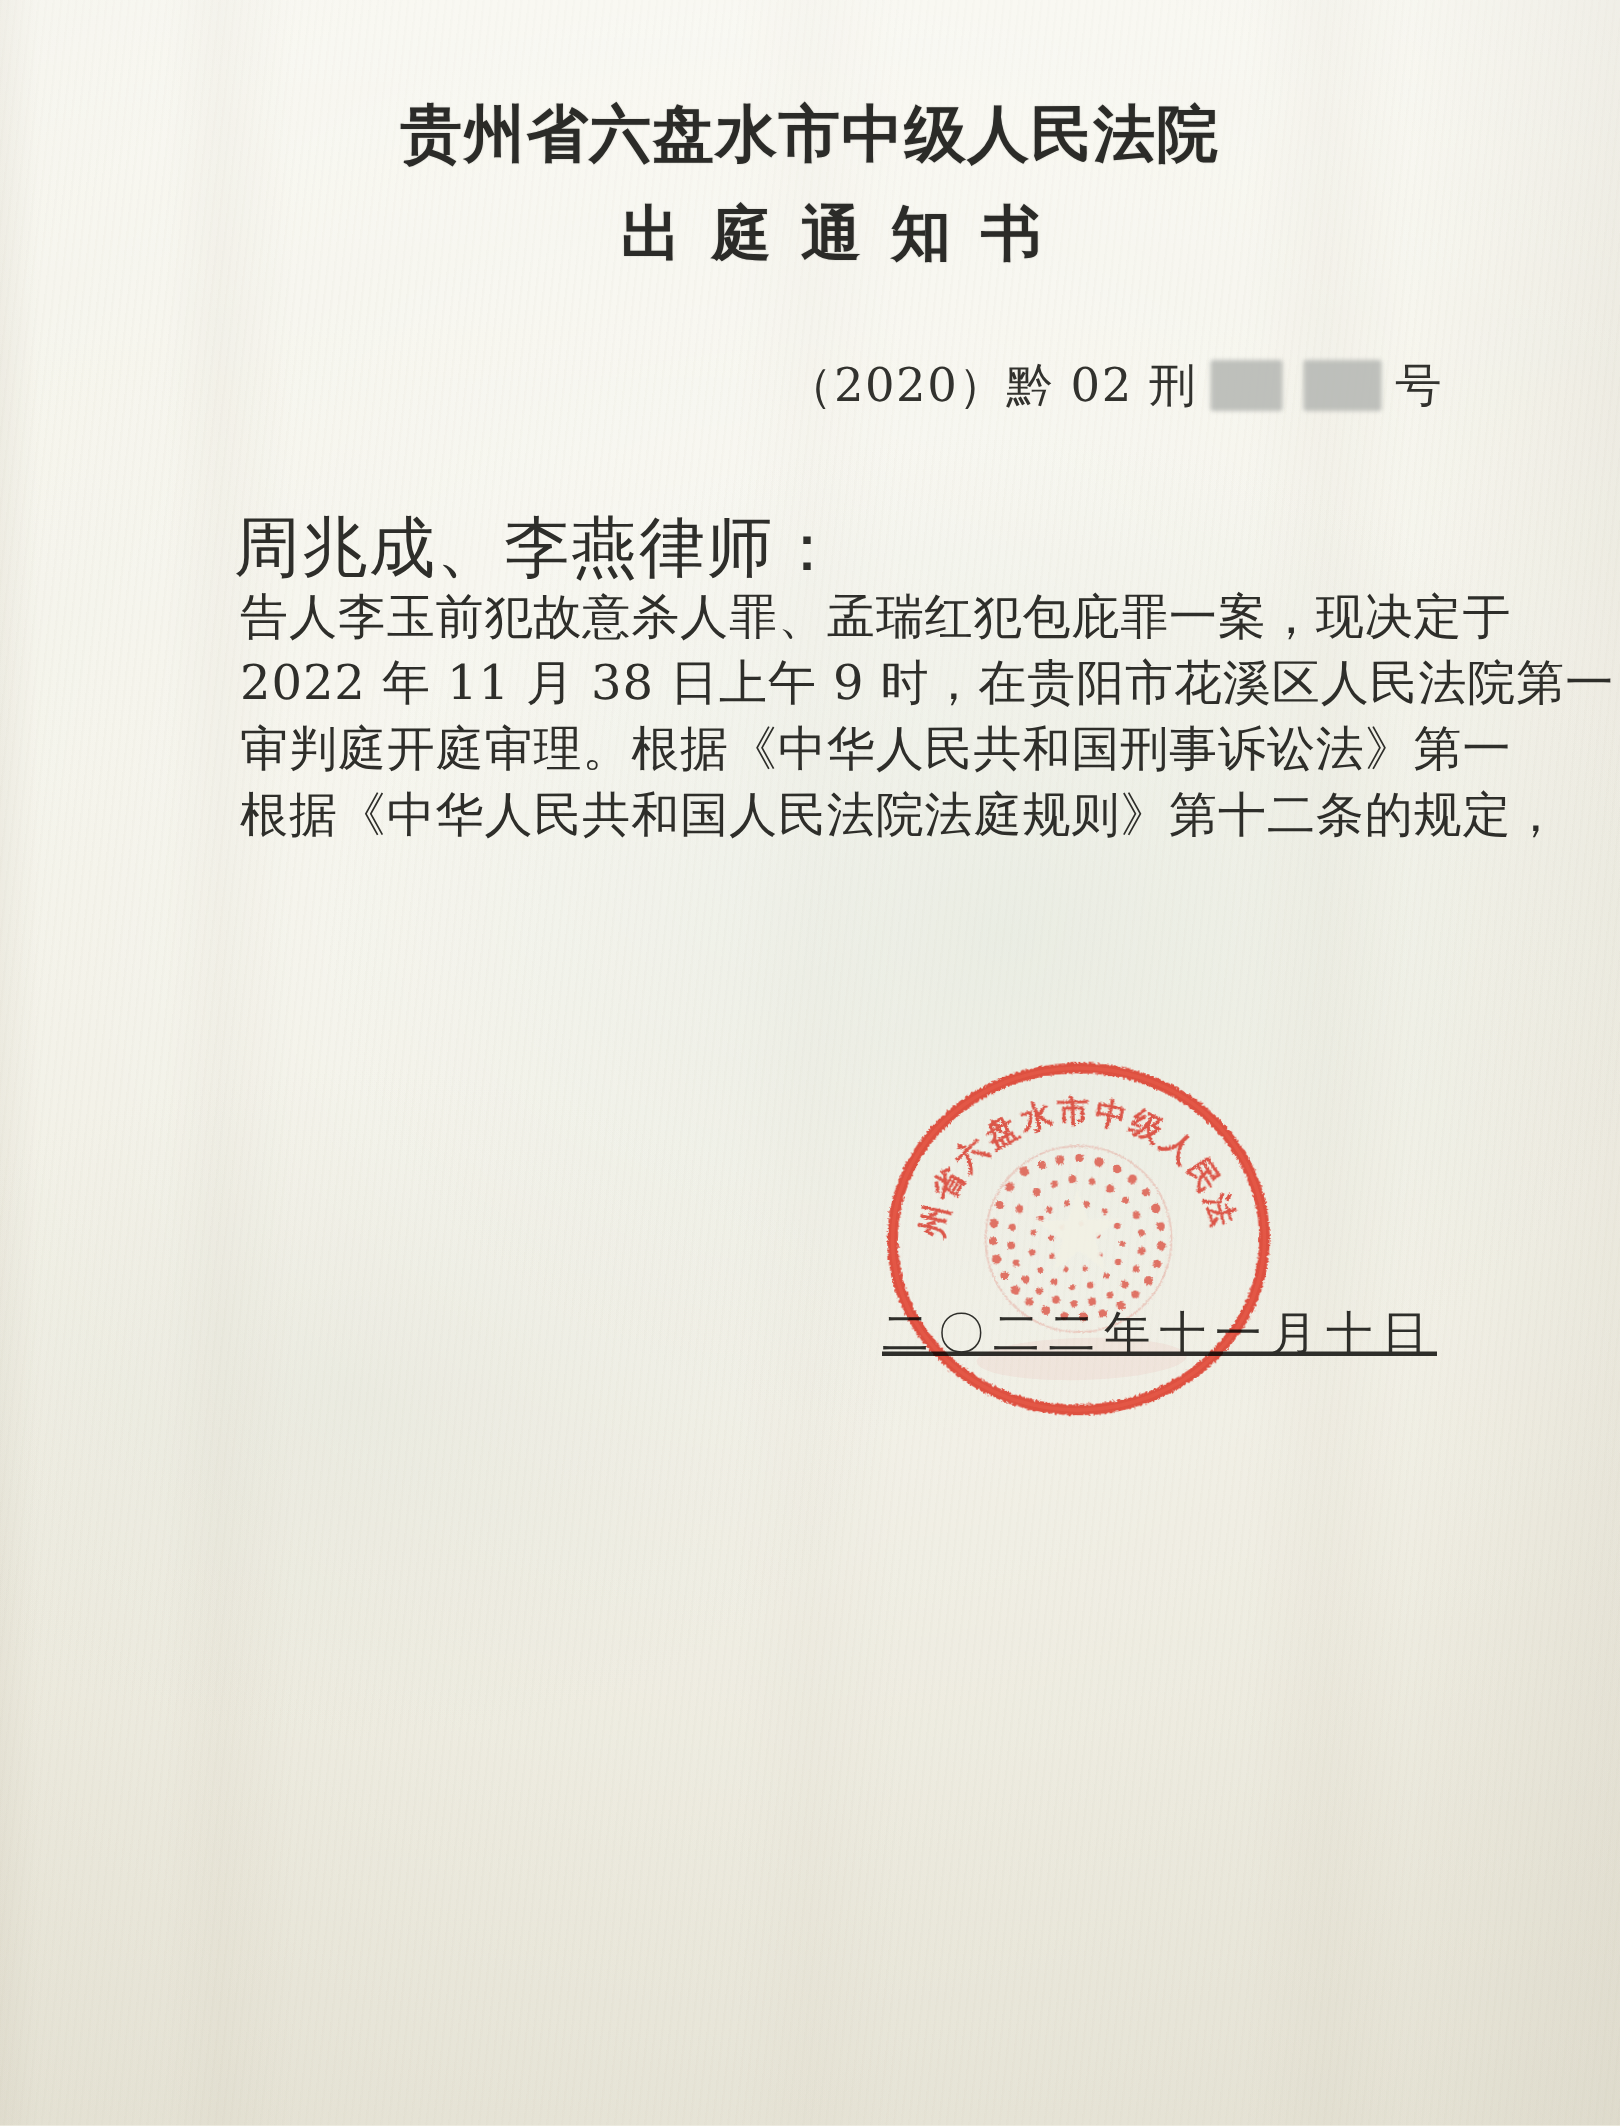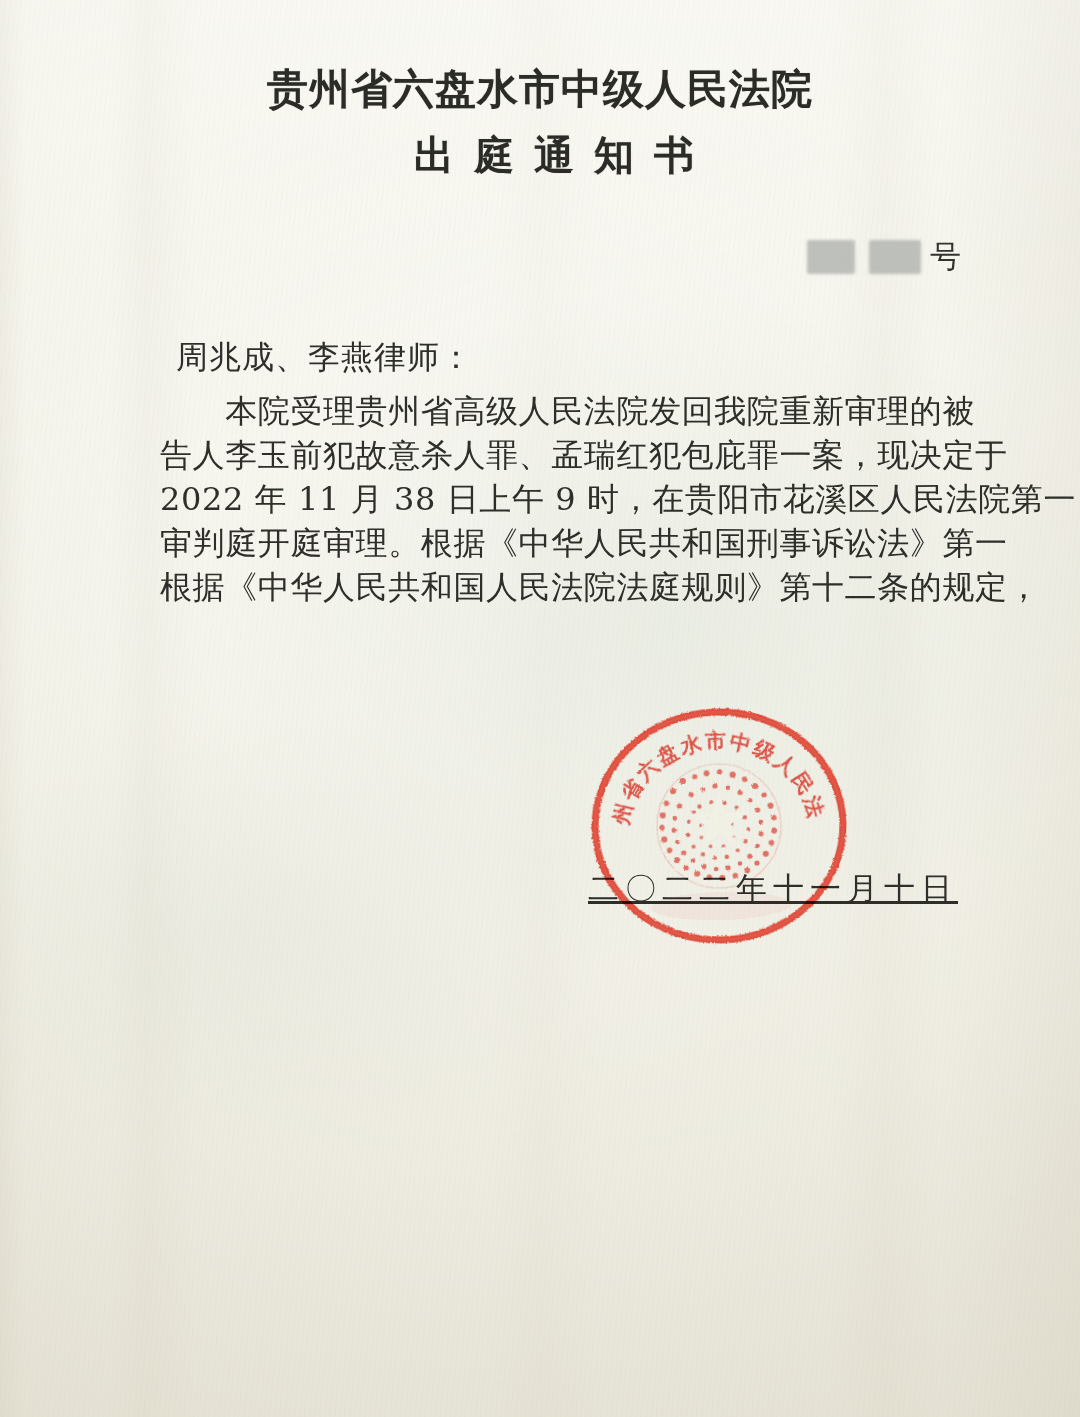--- a/index.html
+++ b/index.html
@@ -130,22 +130,22 @@
     border-radius: 2px;
     filter: blur(1.4px);
     opacity: 0.92;
   }
   .redaction.wide { width: 52px; }
 
   
   .addressee {
     position: absolute;
     top: 336px;
-    left: 176px;
-    font-size: 32px;
+    left: 156px;
+    font-size: 44px;
     color: #2e2e2a;
     letter-spacing: 1px;
   }
 
   
   .body-text {
     position: absolute;
     top: 389px;
     left: 160px;
     width: 800px;
@@ -191,29 +191,29 @@
 <body>
 
 <div class="paper">
   <div class="content">
 
     <div class="doc-title">贵州省六盘水市中级人民法院</div>
 
     <div class="doc-subtitle">出庭通知书</div>
 
     <div class="case-no">
+      <span class="seg">（2020）黔 02 刑</span>
       <span class="redaction"></span>
       <span class="redaction wide"></span>
       <span class="seg">号</span>
     </div>
 
     <div class="addressee">周兆成、李燕律师：</div>
 
     <div class="body-text">
-      <span class="body-line">　　本院受理贵州省高级人民法院发回我院重新审理的被</span>
       <span class="body-line">告人李玉前犯故意杀人罪、孟瑞红犯包庇罪一案，现决定于</span>
       <span class="body-line">2022 年 11 月 38 日上午 9 时，在贵阳市花溪区人民法院第一</span>
       <span class="body-line">审判庭开庭审理。根据《中华人民共和国刑事诉讼法》第一</span>
       <span class="body-line">根据《中华人民共和国人民法院法庭规则》第十二条的规定，</span>
     </div>
 
     <div class="sign-date">二〇二二年十一月十日</div>
 
     <div class="seal">
       <svg viewBox="0 0 262 240" xmlns="http://www.w3.org/2000/svg">

